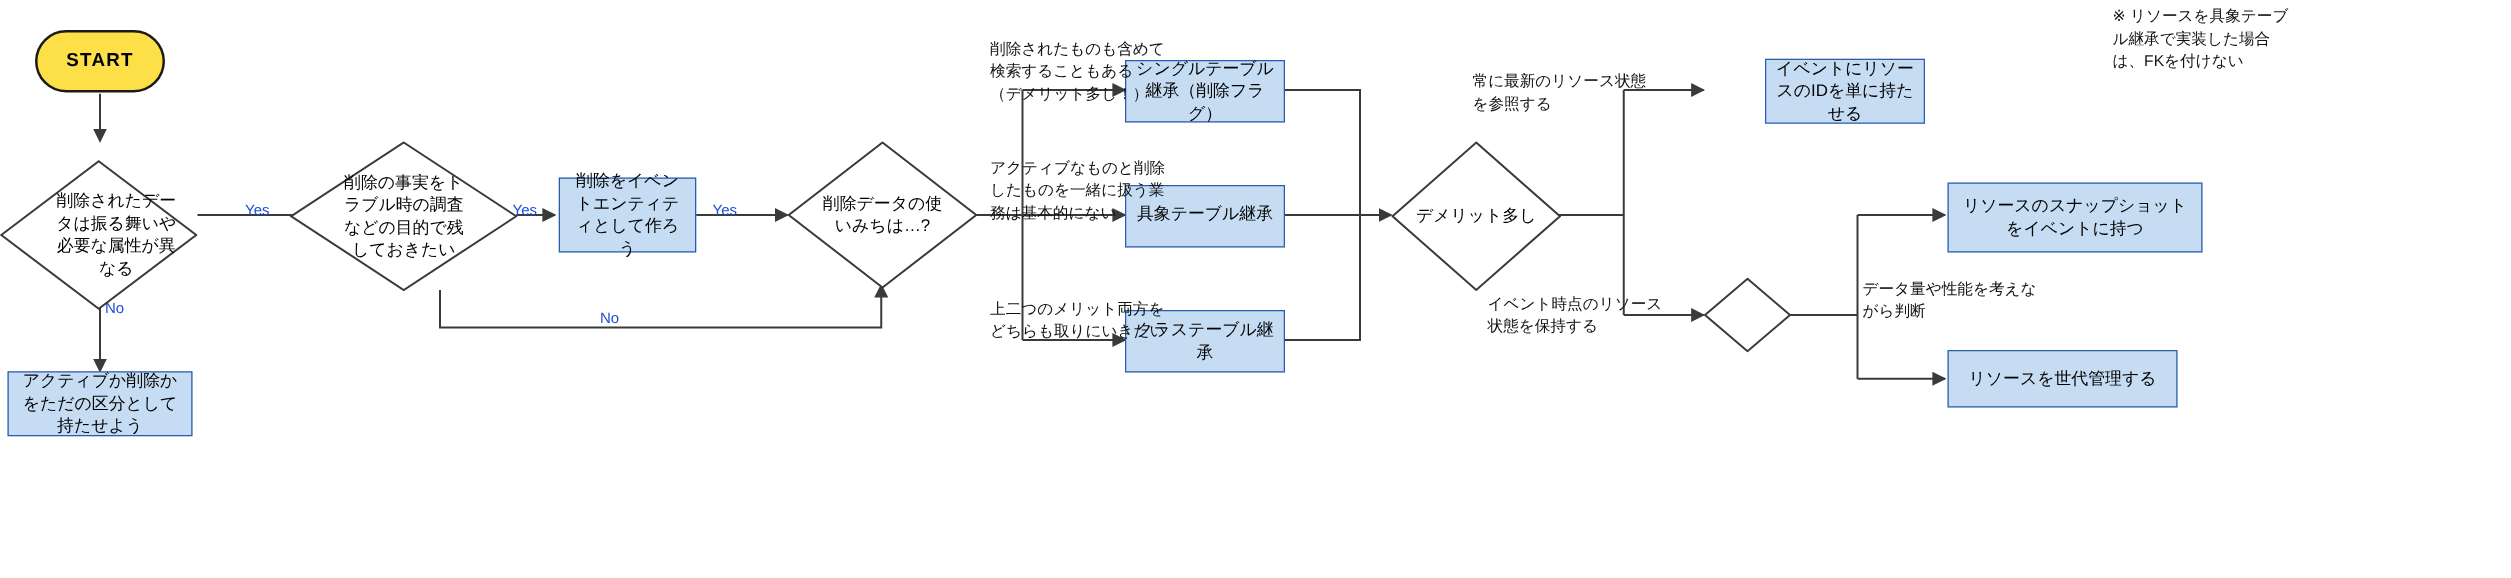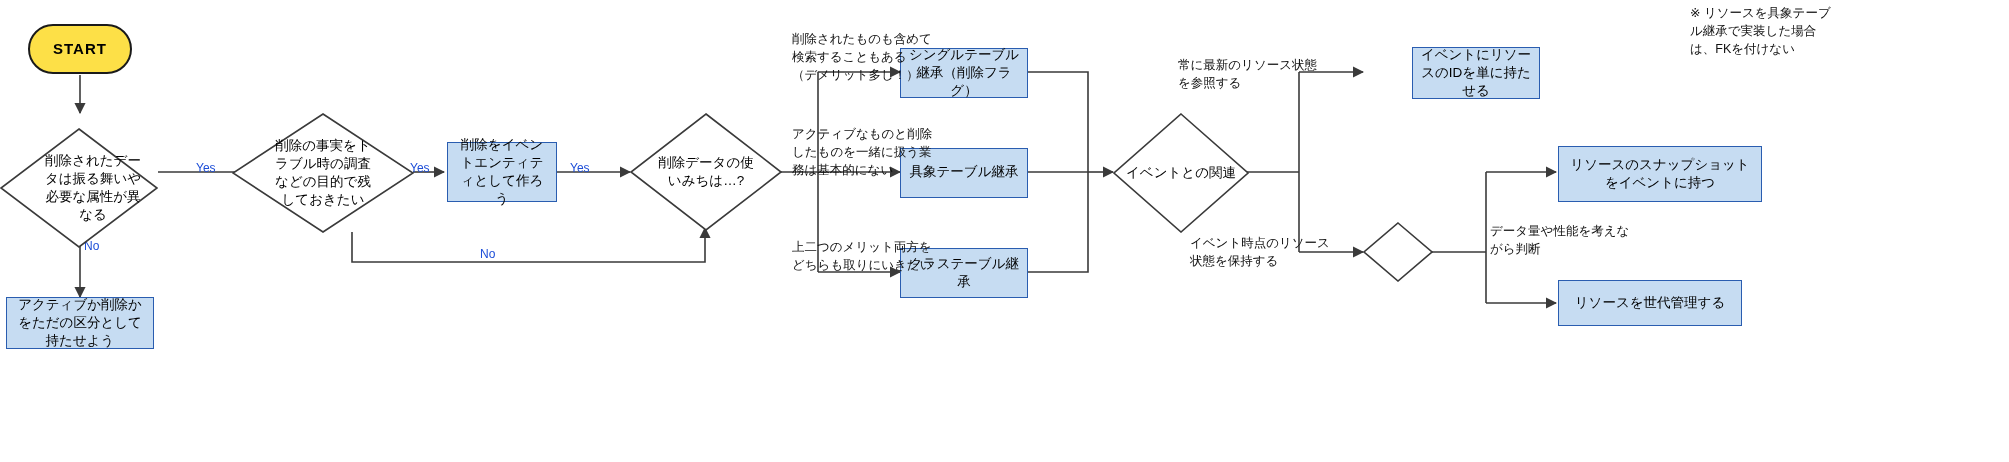--- a/index.html
+++ b/index.html
@@ -172,21 +172,21 @@
   </div>
 
   <div class="node process" style="left:900px;top:248px;width:128px;height:50px;">
     <span>クラステーブル継承</span>
   </div>
 
   <div class="node decision" style="left:1113px;top:113px;width:136px;height:120px;">
     <svg viewBox="0 0 136 120" preserveAspectRatio="none">
       <polygon points="68,1 135,60 68,119 1,60" fill="#ffffff" stroke="#3a3a3a" stroke-width="1.6"></polygon>
     </svg>
-    <span class="dtext" style="width:110px;">イベントとの関連</span>
+    <span class="dtext" style="width:110px;">デメリット多し</span>
   </div>
 
   <div class="node process" style="left:1412px;top:47px;width:128px;height:52px;">
     <span>イベントにリソースのIDを単に持たせる</span>
   </div>
 
   <div class="node decision" style="left:1363px;top:222px;width:70px;height:60px;">
     <svg viewBox="0 0 70 60" preserveAspectRatio="none">
       <polygon points="35,1 69,30 35,59 1,30" fill="#ffffff" stroke="#3a3a3a" stroke-width="1.6"></polygon>
     </svg>

